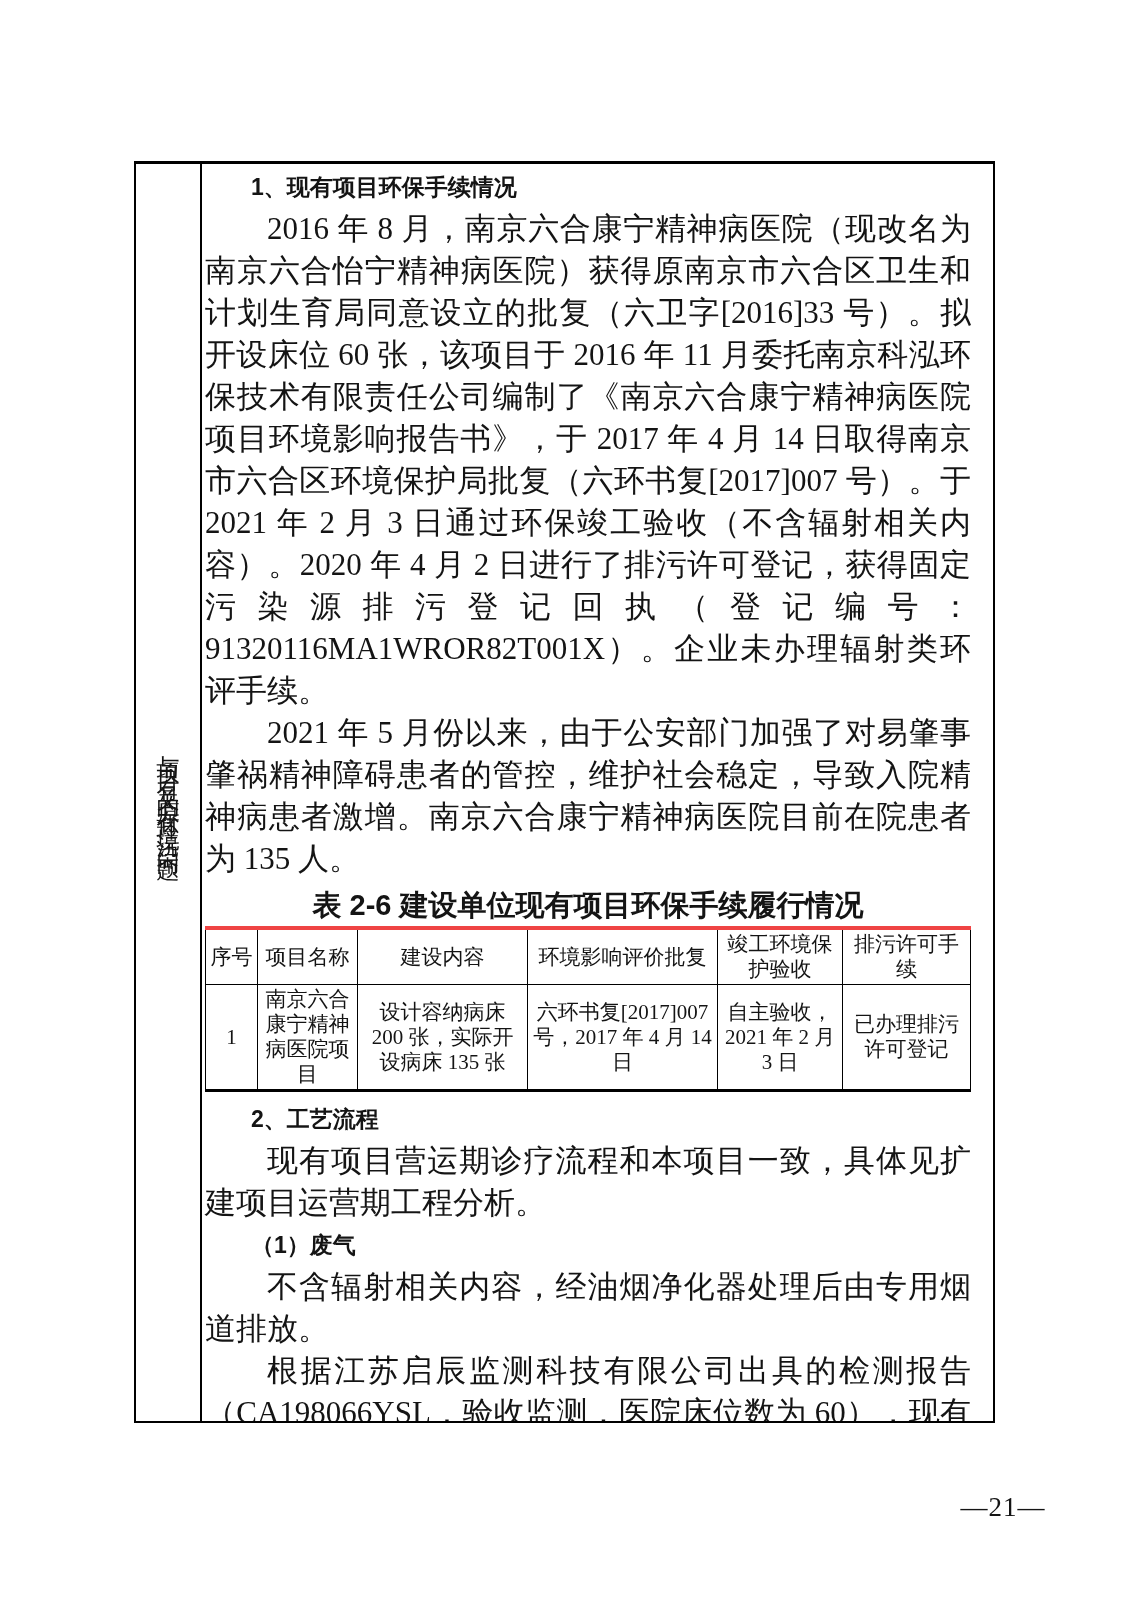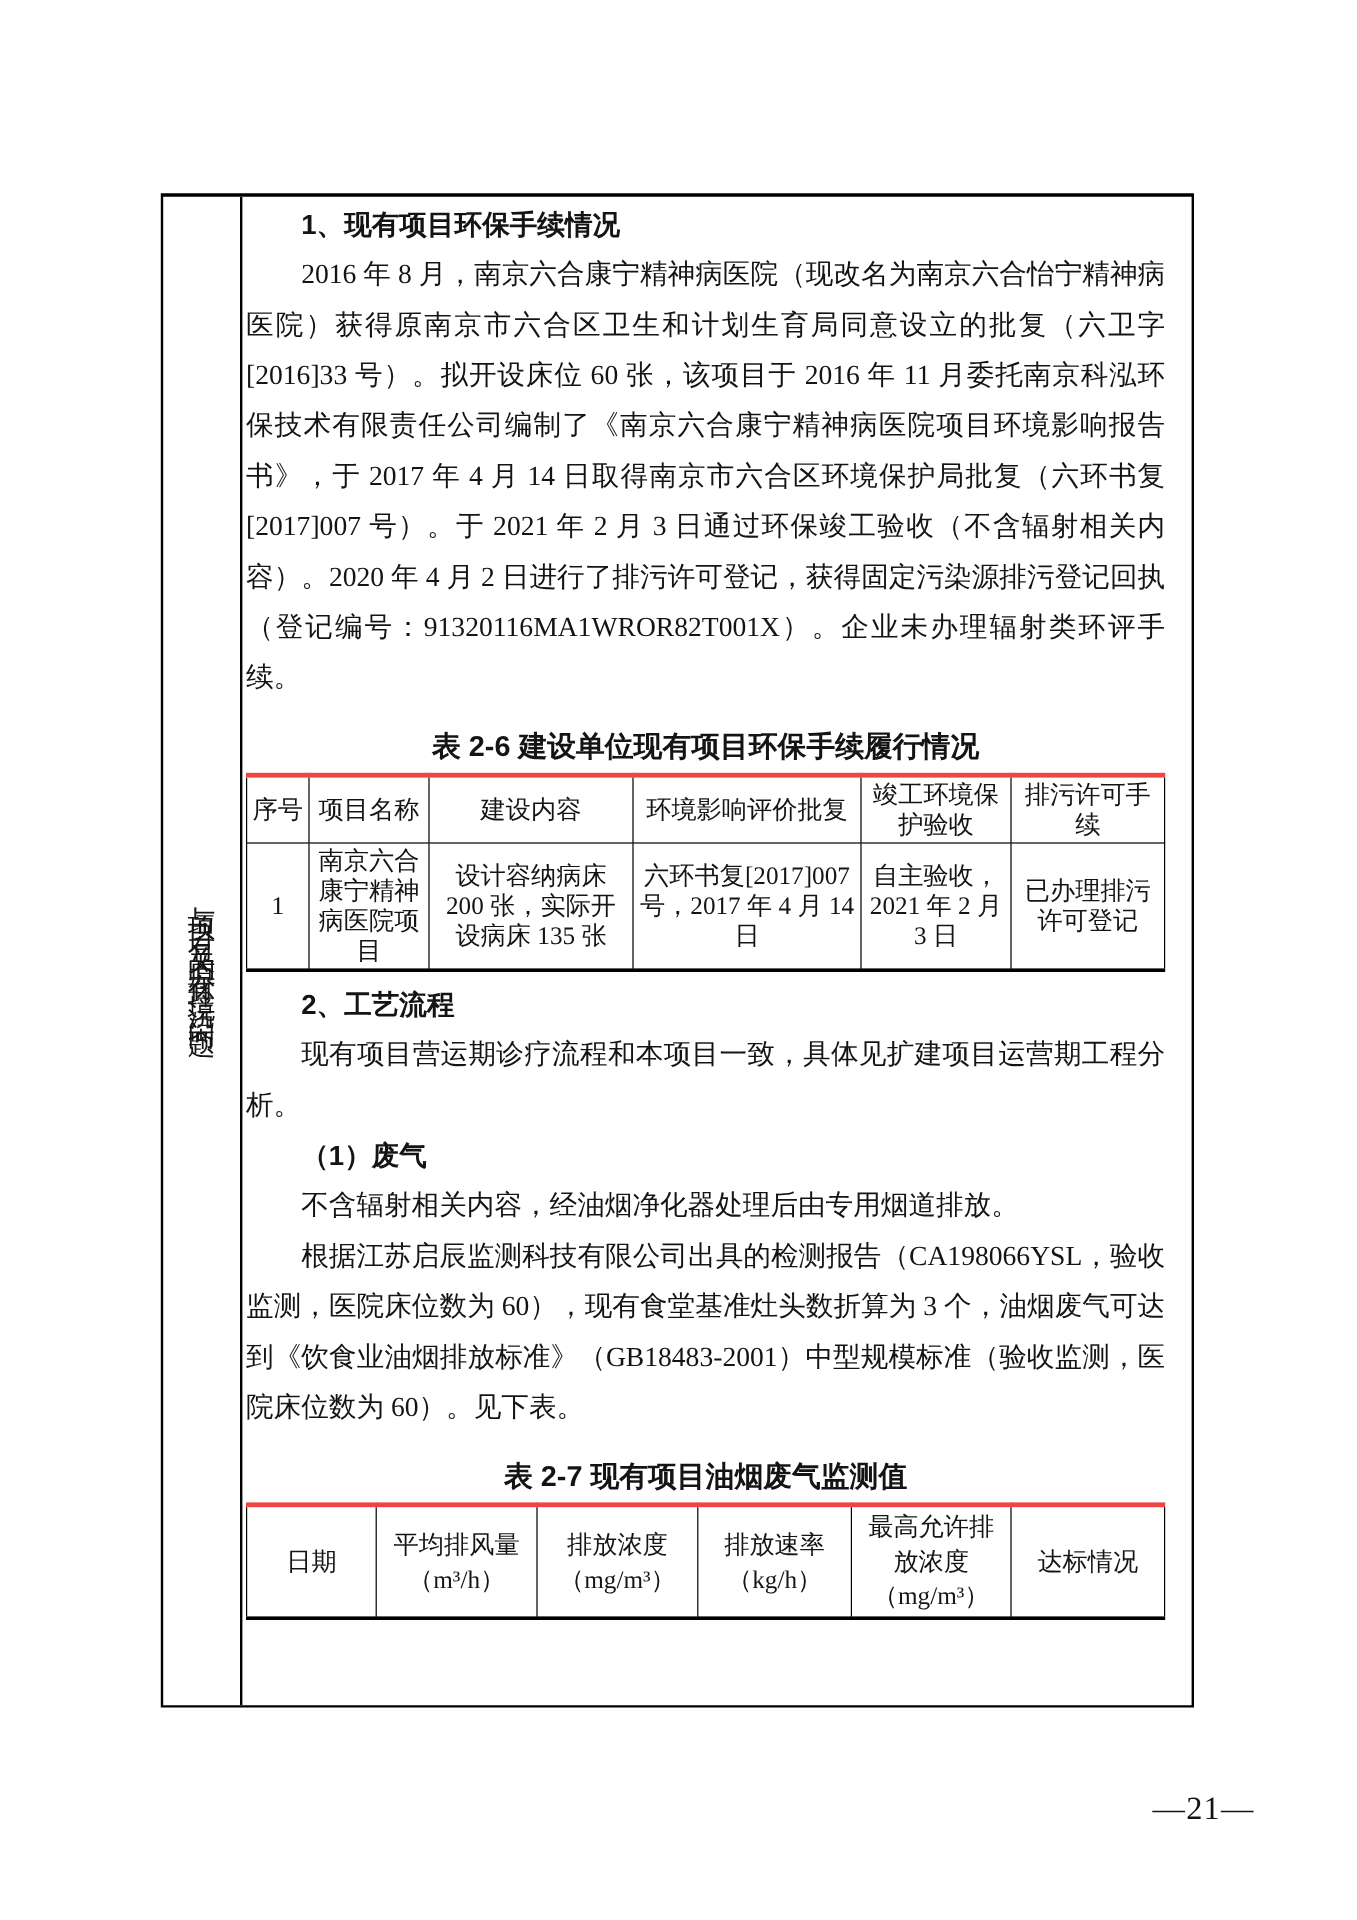--- a/index.html
+++ b/index.html
@@ -38,32 +38,32 @@
   }
   .h {
     font-family: "Liberation Sans", "DejaVu Sans", sans-serif;
     font-weight: bold;
     font-size: 23px;
     line-height: 42px;
     text-indent: 2em;
   }
   .h.mt { margin-top: 6px; }
   .p {
-    font-size: 23px;
+    font-size: 31px;
     line-height: 42px;
     text-align: justify;
     text-indent: 2em;
   }
   .tbl-title {
     font-family: "Liberation Sans", "DejaVu Sans", sans-serif;
     font-weight: bold;
-    font-size: 24px;
+    font-size: 29px;
     line-height: 42px;
     text-align: center;
-    margin-top: 16px;
+    margin-top: 4px;
   }
   table {
     width: 100%;
     border-collapse: collapse;
     table-layout: fixed;
   }
   .t26, .t27 {
     border-top: 4px solid #ef4444;
     border-bottom: 3px solid #000;
   }
@@ -106,20 +106,21 @@
 <div class="doc-box">
 
   <div class="sidebar">
     <div class="sidebar-text">与项目有关的原有环境污染问题</div>
   </div>
 
   <div class="content">
 
     <p class="h">1、现有项目环保手续情况</p>
     <p class="p">2016 年 8 月，南京六合康宁精神病医院（现改名为南京六合怡宁精神病医院）获得原南京市六合区卫生和计划生育局同意设立的批复（六卫字[2016]33 号）。拟开设床位 60 张，该项目于 2016 年 11 月委托南京科泓环保技术有限责任公司编制了《南京六合康宁精神病医院项目环境影响报告书》，于 2017 年 4 月 14 日取得南京市六合区环境保护局批复（六环书复[2017]007 号）。于 2021 年 2 月 3 日通过环保竣工验收（不含辐射相关内容）。2020 年 4 月 2 日进行了排污许可登记，获得固定污染源排污登记回执（登记编号：91320116MA1WROR82T001X）。企业未办理辐射类环评手续。</p>
+    <p class="p">2021 年 5 月份以来，由于公安部门加强了对易肇事肇祸精神障碍患者的管控，维护社会稳定，导致入院精神病患者激增。南京六合康宁精神病医院目前在院患者为 135 人。</p>
 
     <p class="tbl-title">表 2-6 建设单位现有项目环保手续履行情况</p>
     <table class="t26">
       <thead>
         <tr>
           <th class="c1">序号</th>
           <th class="c2">项目名称</th>
           <th class="c3">建设内容</th>
           <th class="c4">环境影响评价批复</th>
           <th class="c5">竣工环境保护验收</th>

